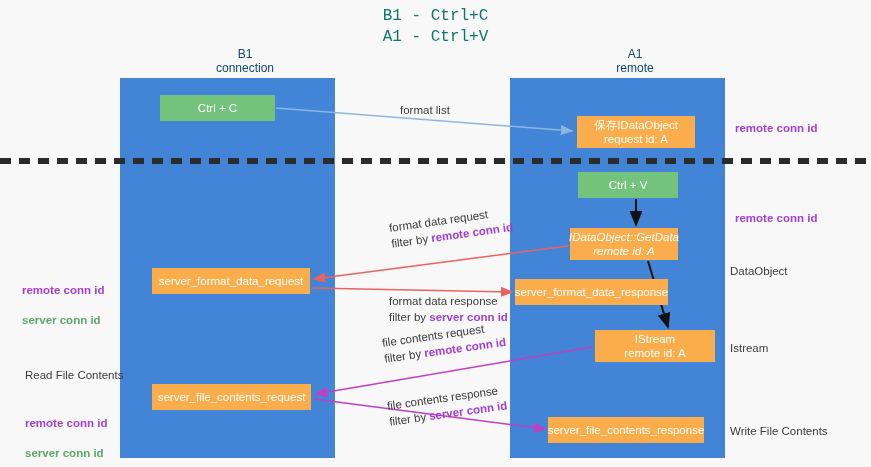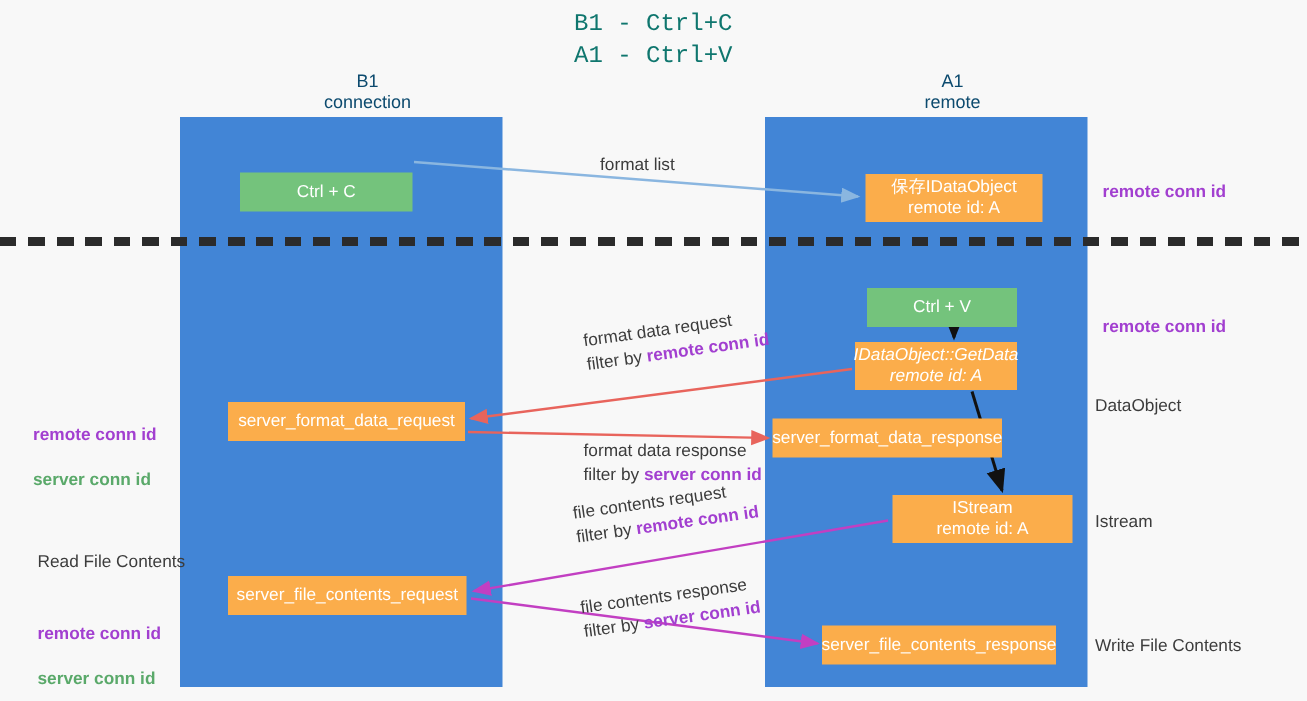--- a/index.html
+++ b/index.html
@@ -71,21 +71,21 @@
     flex-direction: column;
     align-items: center;
     justify-content: center;
     text-align: center;
     color: #ffffff;
     font-size: 11.5px;
     line-height: 14px;
     padding: 2px 6px;
     white-space: pre-line;
   }
-  .node.green  { background: #74c37c; margin-top: 20px; }
+  .node.green  { background: #74c37c; }
   .node.orange { background: #fbad4b; }
 
   #n-ctrlc   { left: 160px; top: 95px;  width: 115px; height: 26px; }
   #n-save    { left: 577px; top: 116px; width: 118px; height: 32px; }
   #n-ctrlv   { left: 578px; top: 172px; width: 100px; height: 26px; }
   #n-getdata { left: 570px; top: 228px; width: 108px; height: 32px; font-style: italic; }
   #n-sfdreq  { left: 152px; top: 268px; width: 158px; height: 26px; }
   #n-sfdresp { left: 515px; top: 279px; width: 153px; height: 26px; }
   #n-istream { left: 595px; top: 330px; width: 120px; height: 32px; }
   #n-sfcreq  { left: 152px; top: 384px; width: 159px; height: 26px; }
@@ -170,21 +170,21 @@
 <div class="abs" id="title">B1 - Ctrl+C
 A1 - Ctrl+V</div>
 
 <div class="abs col-head" id="head-b1">B1
 connection</div>
 <div class="abs col-head" id="head-a1">A1
 remote</div>
 
 <div class="abs node green" id="n-ctrlc">Ctrl + C</div>
 <div class="abs node orange" id="n-save">保存IDataObject
-remote id: A</div>
+request id: A</div>
 <div class="abs node green" id="n-ctrlv">Ctrl + V</div>
 <div class="abs node orange" id="n-getdata">IDataObject::GetData
 remote id: A</div>
 <div class="abs node orange" id="n-sfdreq">server_format_data_request</div>
 <div class="abs node orange" id="n-sfdresp">server_format_data_response</div>
 <div class="abs node orange" id="n-istream">IStream
 remote id: A</div>
 <div class="abs node orange" id="n-sfcreq">server_file_contents_request</div>
 <div class="abs node orange" id="n-sfcresp">server_file_contents_response</div>
 

